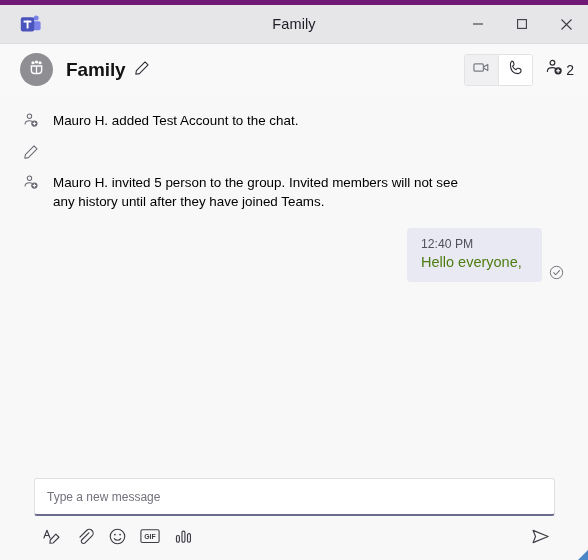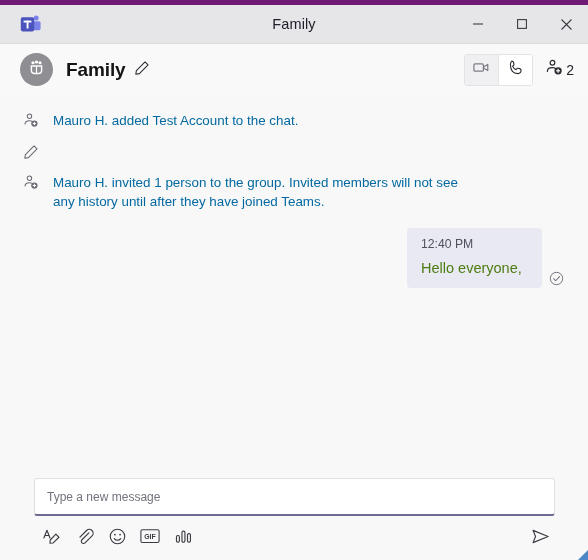--- a/index.html
+++ b/index.html
@@ -159,21 +159,21 @@
   .sys-icon {
     flex: 0 0 22px;
     width: 22px;
     margin-top: 1px;
     display: flex;
     justify-content: center;
   }
   .sys-text {
     margin-left: 11px;
     font-size: 13.4px;
-    color: #0369a1;
+    color: #000000;
     line-height: 19px;
     max-width: 430px;
   }
 
   .msg-row-out {
     display: flex;
     justify-content: flex-end;
     align-items: flex-end;
     margin-top: 17px;
     padding-right: 4px;
@@ -181,21 +181,21 @@
   .bubble {
     background: #e9e9f3;
     border-radius: 4px;
     padding: 9px 13px 10px 14px;
     min-width: 108px;
     max-width: 300px;
   }
   .bubble-time {
     font-size: 12.2px;
     color: #51515c;
-    margin-bottom: 8px;
+    margin-bottom: 2px;
   }
   .bubble-text {
     font-size: 14.5px;
     color: #4d7c0f;
     line-height: 19px;
   }
   .sent-check {
     margin-left: 7px;
     margin-bottom: 2px;
     display: flex;
@@ -396,21 +396,21 @@
     <div class="sys-msg">
       <span class="sys-icon">
         <svg width="17" height="17" viewBox="0 0 20 20">
           <circle cx="7.6" cy="5" r="2.6" fill="none" stroke="#6a6a75" stroke-width="1.2"></circle>
           <path d="M2.4 14.2c0-2.5 2.3-4 5.2-4 1.2 0 2.4.3 3.3.8" fill="none" stroke="#6a6a75" stroke-width="1.2" stroke-linecap="round"></path>
           <circle cx="13.4" cy="13.6" r="3.7" fill="#6a6a75"></circle>
           <line x1="13.4" y1="11.6" x2="13.4" y2="15.6" stroke="#ffffff" stroke-width="1.2"></line>
           <line x1="11.4" y1="13.6" x2="15.4" y2="13.6" stroke="#ffffff" stroke-width="1.2"></line>
         </svg>
       </span>
-      <div class="sys-text">Mauro H. invited 1 person to the group. Invited members will not see any history until after they have joined Teams.</div>
+      <div class="sys-text">Mauro H. invited 5 person to the group. Invited members will not see any history until after they have joined Teams.</div>
     </div>
 
     <div class="msg-row-out">
       <div class="bubble">
         <div class="bubble-time">12:40 PM</div>
         <div class="bubble-text">Hello everyone,</div>
       </div>
       <span class="sent-check">
         <svg width="15" height="15" viewBox="0 0 16 16">
           <circle cx="8" cy="8" r="6.6" fill="none" stroke="#6d6d78" stroke-width="1"></circle>

